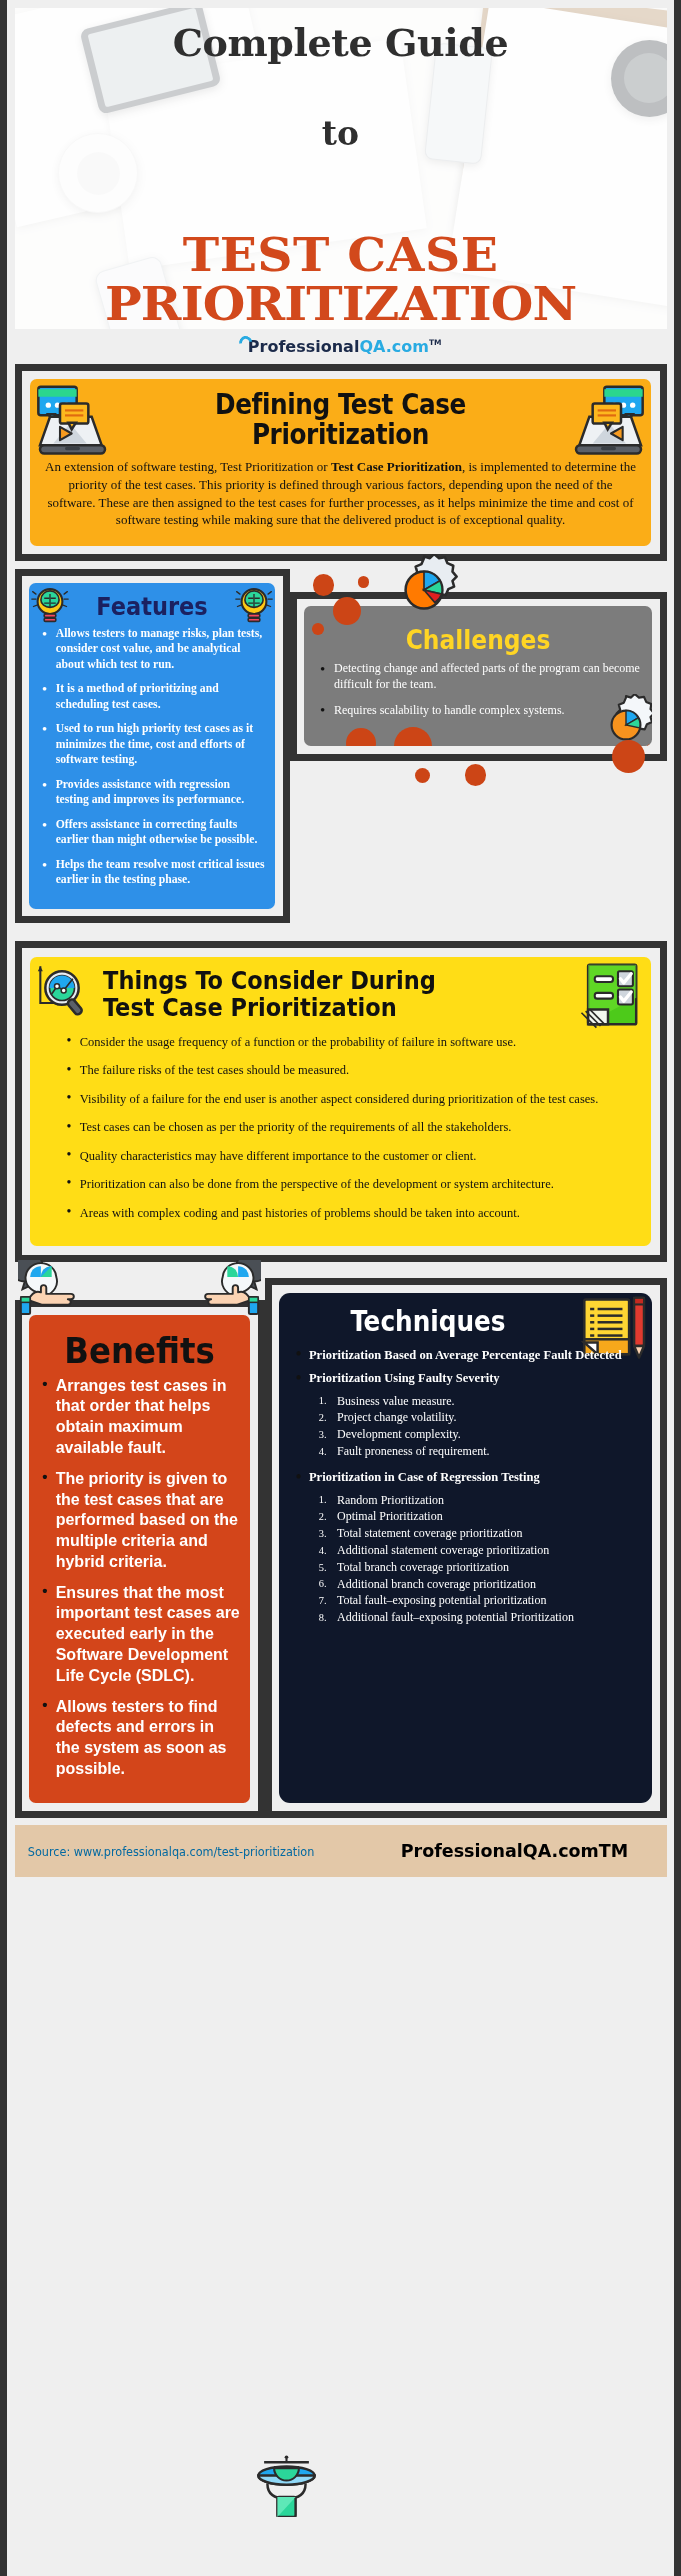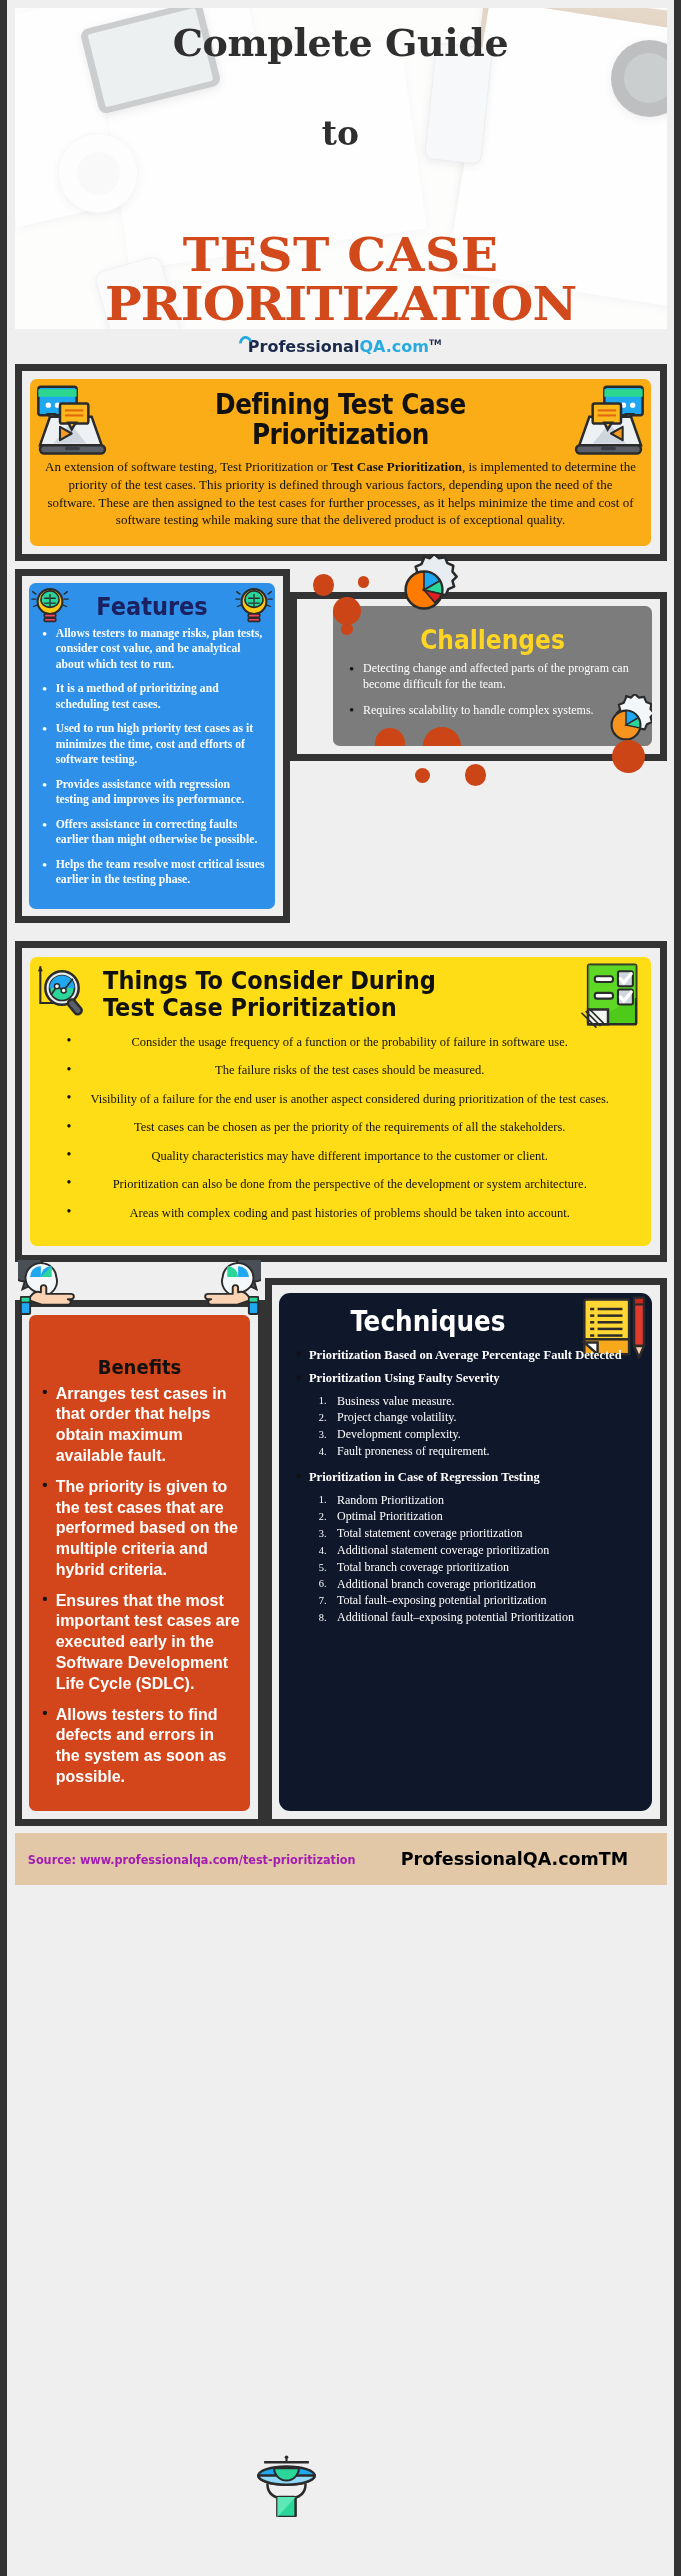--- a/index.html
+++ b/index.html
@@ -106,49 +106,49 @@
   .features ul { list-style:none; }
   .features li { font-family:"Liberation Serif",serif; font-weight:bold; font-size:11.7px;
     color:#ffffff; line-height:1.32; margin-bottom:9.2px; padding-left:16.7px; position:relative; }
   .features li::before { content:"•"; position:absolute; left:3.3px; top:-0.8px; font-size:13.3px; }
 
   .bulb { position:absolute; width:38px; height:43px; top:1.7px; }
   .bulb.l { left:1.7px; } .bulb.r { right:1.7px; }
 
   .chalwrap { position:relative; padding-top:23px; }
   .chalbox { border:7.5px solid #333333; border-left:7.5px solid #333333; background:#efefef; padding:7.5px; }
-  .challenges { background:#7c7c7c; border-radius:6.7px; padding:18.3px 11.7px 18.3px; position:relative; overflow:hidden;margin-left:29px; }
+  .challenges { background:#7c7c7c; border-radius:6.7px; padding:18.3px 11.7px 18.3px; position:relative; overflow:hidden; }
   .challenges h2 { font-family:"DejaVu Sans Condensed","DejaVu Sans",sans-serif; font-weight:bold;
     font-size:26px; color:#FFD524; text-align:center; margin-bottom:6.7px; }
   .challenges ul { list-style:none; }
   .challenges li { font-family:"Liberation Serif",serif; font-size:12px; color:#ffffff;
     line-height:1.3; margin-bottom:10px; padding-left:18.3px; position:relative; }
   .challenges li::before { content:"•"; position:absolute; left:4.2px; top:-1.7px; color:#111; font-size:15px; }
 
   .dot { position:absolute; border-radius:50%; background:#CC4516; }
   .gear { position:absolute; }
 
   
   .consider { margin:8.3px; background:#FFDD16; border-radius:6.7px; padding:10px 13.3px 13.3px; position:relative; }
   .consider h2 { font-family:"DejaVu Sans Condensed","DejaVu Sans",sans-serif; font-weight:bold;
     font-size:25px; color:#111; line-height:1.08; padding-left:60px; padding-right:75px; }
-  .consider ul { list-style:none; margin-top:13.3px; padding:0 18.3px 0 25px;text-align:center; }
+  .consider ul { list-style:none; margin-top:13.3px; padding:0 18.3px 0 25px; }
   .consider li { font-family:"Liberation Serif",serif; font-size:12.5px; color:#111;
     line-height:1.34; margin-bottom:11.7px; position:relative; padding-left:11.7px; }
   .consider li::before { content:"•"; position:absolute; left:-1.7px; top:-1.7px; font-size:14px; }
   .magnif { position:absolute; left:6.7px; top:6.7px; width:57px; height:60px; }
   .checklist { position:absolute; right:8.3px; top:6.7px; width:65px; height:68px; }
 
   
   .row3 { display:flex; align-items:stretch; margin:0 7.5px; }
   .benwrap { width:250px; position:relative; padding-top:21.7px; }
   .benbox { border:7.5px solid #333333; background:#efefef; padding:7.5px; }
   .benefits { background:#D3451A; border-radius:6.7px; padding:15px 10px 13.3px; }
   .benefits h2 { font-family:"DejaVu Sans Condensed","DejaVu Sans",sans-serif; font-weight:bold;
-    font-size:20px; color:#111; text-align:center; margin-bottom:5px;margin-top:25px; }
+    font-size:36px; color:#111; text-align:center; margin-bottom:5px; }
   .benefits ul { list-style:none; }
   .benefits li { font-family:Liberation Sans, sans-serif; font-weight:bold; font-size:16px;
     color:#ffffff; line-height:1.3; margin-bottom:10px; padding-left:16.7px; position:relative; }
   .benefits li::before { content:"•"; position:absolute; left:3.3px; top:-1.7px; color:#111; font-size:15px; }
 
   .techwrap { flex:1; }
   .techbox { border:7.5px solid #333333; background:#efefef; padding:7.5px; height:100%; }
   .techniques { background:#0f172a; border-radius:11px; padding:11.7px 11.7px 11.7px; position:relative; height:100%; }
   .techniques h2 { font-family:"DejaVu Sans Condensed","DejaVu Sans",sans-serif; font-weight:bold;
     font-size:27.5px; color:#ffffff; text-align:center; padding-right:75px; margin-bottom:10px; }
@@ -164,21 +164,21 @@
     font-size:10.4px; color:#ffffff; }
   .notepad { position:absolute; right:3.3px; top:3.3px; width:68px; height:65px; }
 
   
   .thumbgroup { position:absolute; top:0; z-index:5; width:72px; height:57px; }
 
   
   .footer { height:52px; margin:7.5px; background:#E3C8A8; display:flex; align-items:center;
     justify-content:space-between; padding:0 13.3px; }
   .footer .src { font-family:"DejaVu Sans Condensed","DejaVu Sans",sans-serif;
-    font-weight:bold; font-size:12.5px; color:#a21caf; }
+    font-weight:normal; font-size:12.5px; color:#0369a1; }
   .footer-logo { display:flex; align-items:baseline; font-family:"DejaVu Sans",sans-serif;
     font-weight:bold; font-size:17.5px; margin-right:25px;}
   .drone { position:absolute; z-index:6; }
 </style>
 </head>
 <body>
 
 <div class="page">
 
   <div class="hero">

